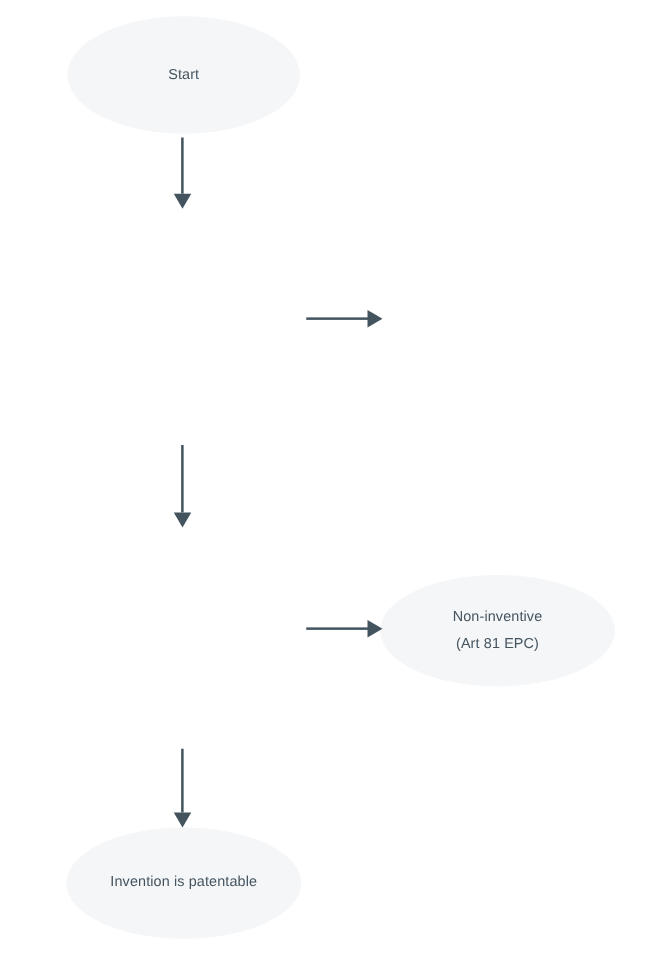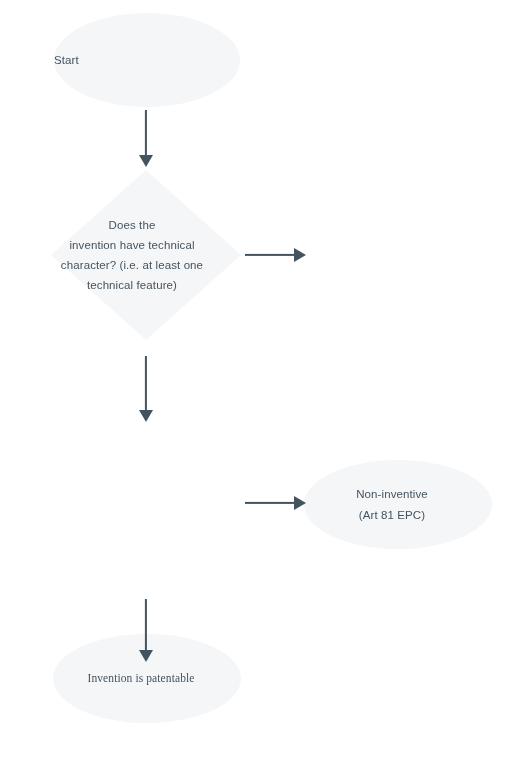--- a/index.html
+++ b/index.html
@@ -16,20 +16,21 @@
     width: 516px;
     height: 768px;
     background: #ffffff;
     overflow: hidden;
   }
   .node {
     position: absolute;
     box-sizing: border-box;
     display: flex;
     align-items: center;
+    justify-content: center;
     text-align: center;
     color: #44545f;
     font-size: 11.5px;
     line-height: 1.75;
     letter-spacing: 0.1px;
   }
   .node-ellipse {
     background: #f5f6f8;
     border-radius: 50%;
   }
@@ -56,21 +57,21 @@
   
   #node-start      { left: 54px;  top: 13px;  width: 186px; height: 94px; }
   #node-q1         { left: 51px;  top: 170px; width: 190px; height: 170px; }
   #node-q1 .node-label  { width: 162px; }
   #node-excluded   { left: 303px; top: 208px; width: 188px; height: 89px; }
   #node-excluded .node-label { width: 176px; }
   #node-q2         { left: 51px;  top: 418px; width: 190px; height: 170px; }
   #node-q2 .node-label  { width: 162px; }
   #node-noninventive { left: 304px; top: 460px; width: 188px; height: 89px; }
   #node-noninventive .node-label { width: 176px; }
-  #node-patentable { left: 53px;  top: 634px; width: 188px; height: 89px; font-family: Liberation Serif, serif; }
+  #node-patentable { left: 53px;  top: 662px; width: 188px; height: 89px; }
   #node-patentable .node-label { width: 176px; }
 
   
   .connector {
     position: absolute;
     z-index: 2;
   }
   .conn-v {
     width: 22px;
   }
@@ -135,27 +136,20 @@
 
   <div class="node node-ellipse" id="node-start">
     <span class="node-label">Start</span>
   </div>
 
   <div class="connector conn-v" id="arrow-start-q1">
     <div class="conn-line-v"></div>
     <div class="conn-head-down"></div>
   </div>
 
-  <div class="node node-diamond" id="node-q1">
-    <div class="diamond-shape"></div>
-    <span class="node-label">Does the
-invention have technical
-character? (i.e. at least one
-technical feature)</span>
-  </div>
 
   <div class="connector conn-h" id="arrow-q1-excluded">
     <div class="conn-line-h"></div>
     <div class="conn-head-right"></div>
   </div>
 
 
   <div class="connector conn-v" id="arrow-q1-q2">
     <div class="conn-line-v"></div>
     <div class="conn-head-down"></div>

